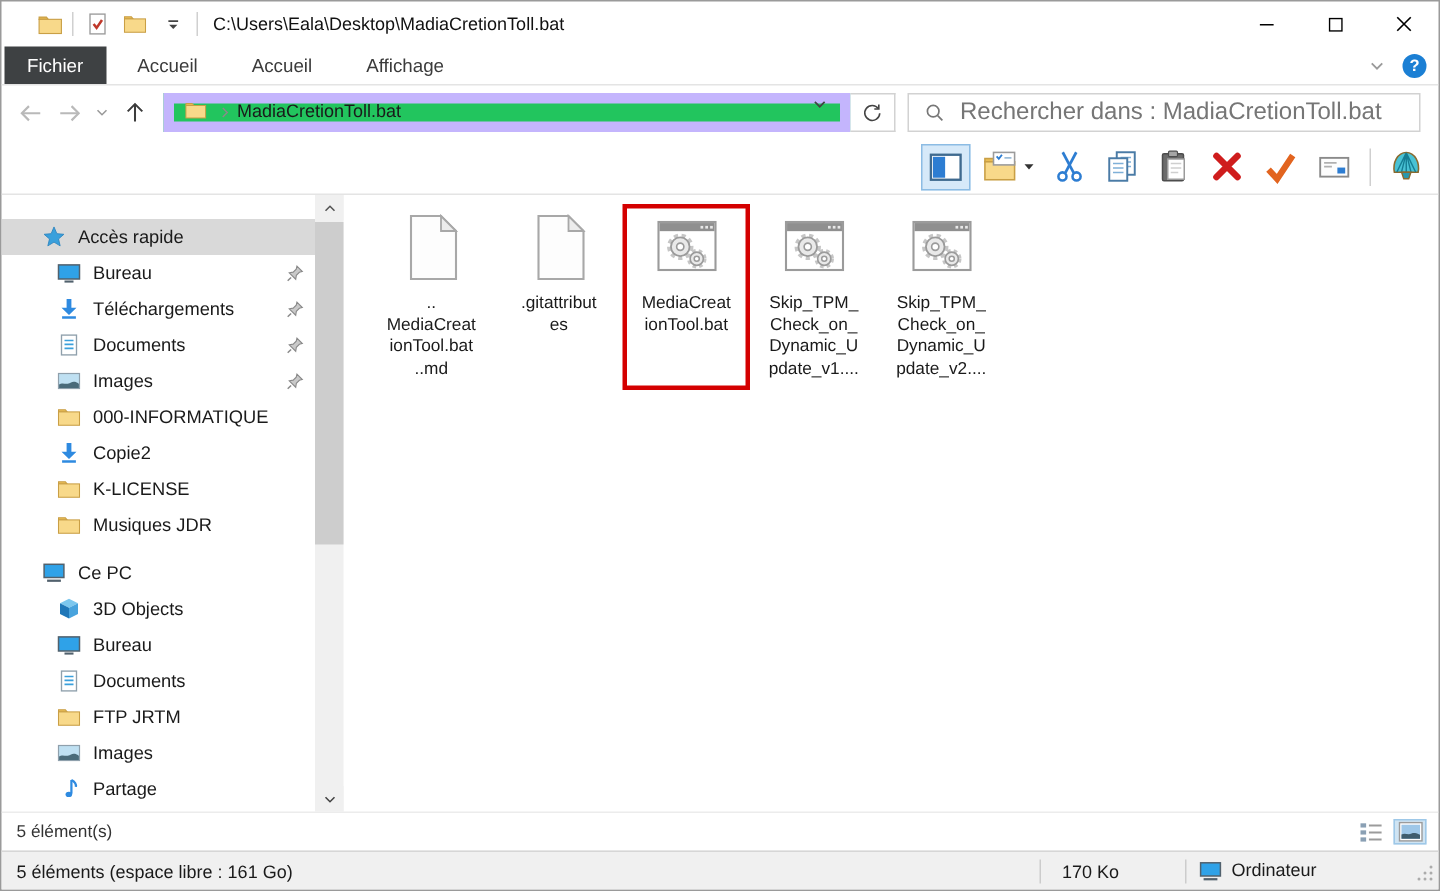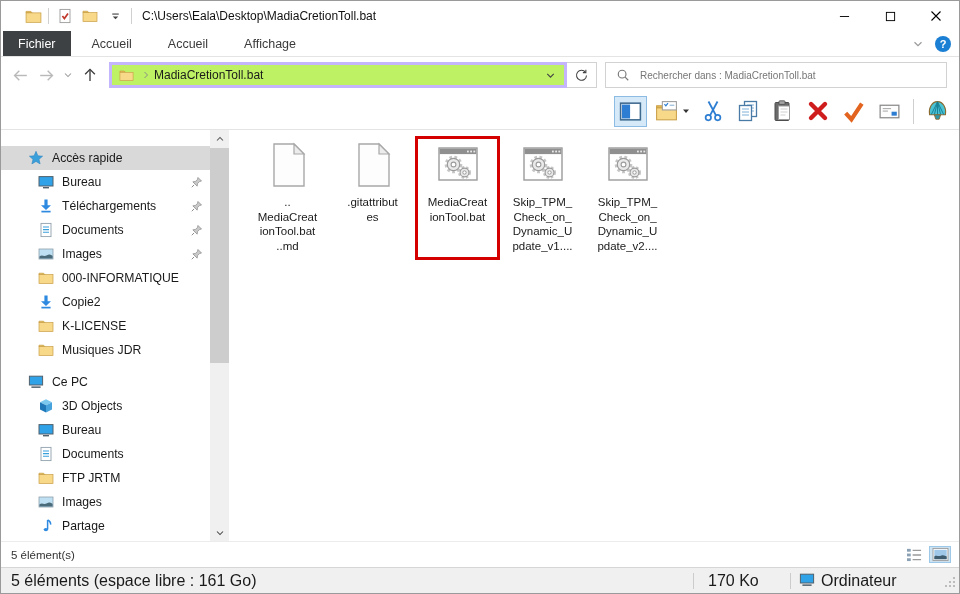--- a/index.html
+++ b/index.html
@@ -28,31 +28,31 @@
     display:flex; align-items:center; }
   .tab { padding:0 15px; margin-left:6px; font-size:12.5px; color:#3b3b3b; display:flex; align-items:center; }
   .tabsrow-right { margin-left:auto; display:flex; align-items:center; gap:10px; padding-right:8px; }
   .help-btn { width:16px; height:16px; border-radius:50%; background:#1b7fd4; color:#fff;
     font-size:11px; font-weight:bold; display:flex; align-items:center; justify-content:center; }
 
   
   .navrow { height:36px; display:flex; align-items:center; padding:0 12px 0 6px; flex:none; }
   .nav-btn { width:26px; height:28px; display:flex; align-items:center; justify-content:center; flex:none; }
   .nav-btn.narrow { width:18px; }
-  .addressbar { width:458px; height:26px; border:3px solid #c4b5fd; background:#bef264;
-    display:flex; align-items:center; margin-left:6px; flex:none; }
+  .addressbar { width:458px; height:26px; border:7px solid #c4b5fd; background:#22c55e;
+    display:flex; align-items:flex-end; margin-left:6px; flex:none; }
   .addressbar .ico16 { width:15px; height:15px; margin-left:7px; flex:none; }
   .crumb-chev { margin:0 2px 0 6px; flex:none; }
   .loc-text { font-size:12px; color:#1a1a1a; flex:1; white-space:nowrap; overflow:hidden; }
   .addr-drop { width:27px; height:24px; display:flex; align-items:center; justify-content:center; flex:none; }
   .refresh-btn { width:30px; height:26px; border:1px solid #d2d2d2; border-left:none; background:#fff;
     display:flex; align-items:center; justify-content:center; flex:none; }
   .searchbox { flex:1; height:26px; border:1px solid #d2d2d2; background:#fff; margin-left:8px;
     display:flex; align-items:center; padding:0 6px 0 10px; }
-  .searchbox input { border:none; outline:none; flex:1; font-size:10px; margin-left:8px;
+  .searchbox input { border:none; outline:none; flex:1; font-size:16px; margin-left:8px;
     font-family:"Liberation Sans",sans-serif; color:#0f766e; background:transparent; }
   .searchbox input::placeholder { color:#767676; opacity:1; }
 
   
   .toolbar { height:37px; display:flex; align-items:center; justify-content:flex-end;
     padding-right:5px; gap:3px; border-bottom:1px solid #e4e4e4; flex:none; }
   .tool-btn { min-width:32px; height:31px; display:flex; align-items:center; justify-content:center;
     border:1px solid transparent; padding:0 3px; }
   .tool-btn.active { background:#d6e9f9; border-color:#8cbce4; }
   .tool-sep { width:1px; height:25px; background:#cfcfcf; margin:0 4px; flex:none; }
@@ -88,21 +88,21 @@
   .itemsline { height:26px; display:flex; align-items:center; padding:0 8px 0 10px;
     border-top:1px solid #ececec; flex:none; }
   .items-count { font-size:11.5px; color:#333; }
   .itemsline-right { margin-left:auto; display:flex; align-items:center; gap:4px; }
   .view-btn { width:22px; height:17px; display:flex; align-items:center; justify-content:center;
     border:1px solid transparent; }
   .view-btn.selected { background:#cfe4f3; border-color:#9ec8e8; }
 
   
   .statusbar { height:26px; background:#f0f0f0; border-top:1px solid #d6d6d6; display:flex;
-    align-items:center; font-size:16px; padding-left:10px; flex:none; }
+    align-items:center; font-size:12px; padding-left:10px; flex:none; }
   .sb-div { width:1px; height:16px; background:#cccccc; flex:none; }
   .sb-size { width:96px; padding-left:14px; flex:none; }
   .sb-zone { display:flex; align-items:flex-start; gap:6px; padding-left:8px; width:150px; flex:none; }
   .sb-spacer { flex:1; }
   .sb-grip { width:16px; height:16px; margin-right:2px; flex:none; }
 </style>
 </head>
 <body>
 
 <svg width="0" height="0" style="position:absolute" aria-hidden="true">

